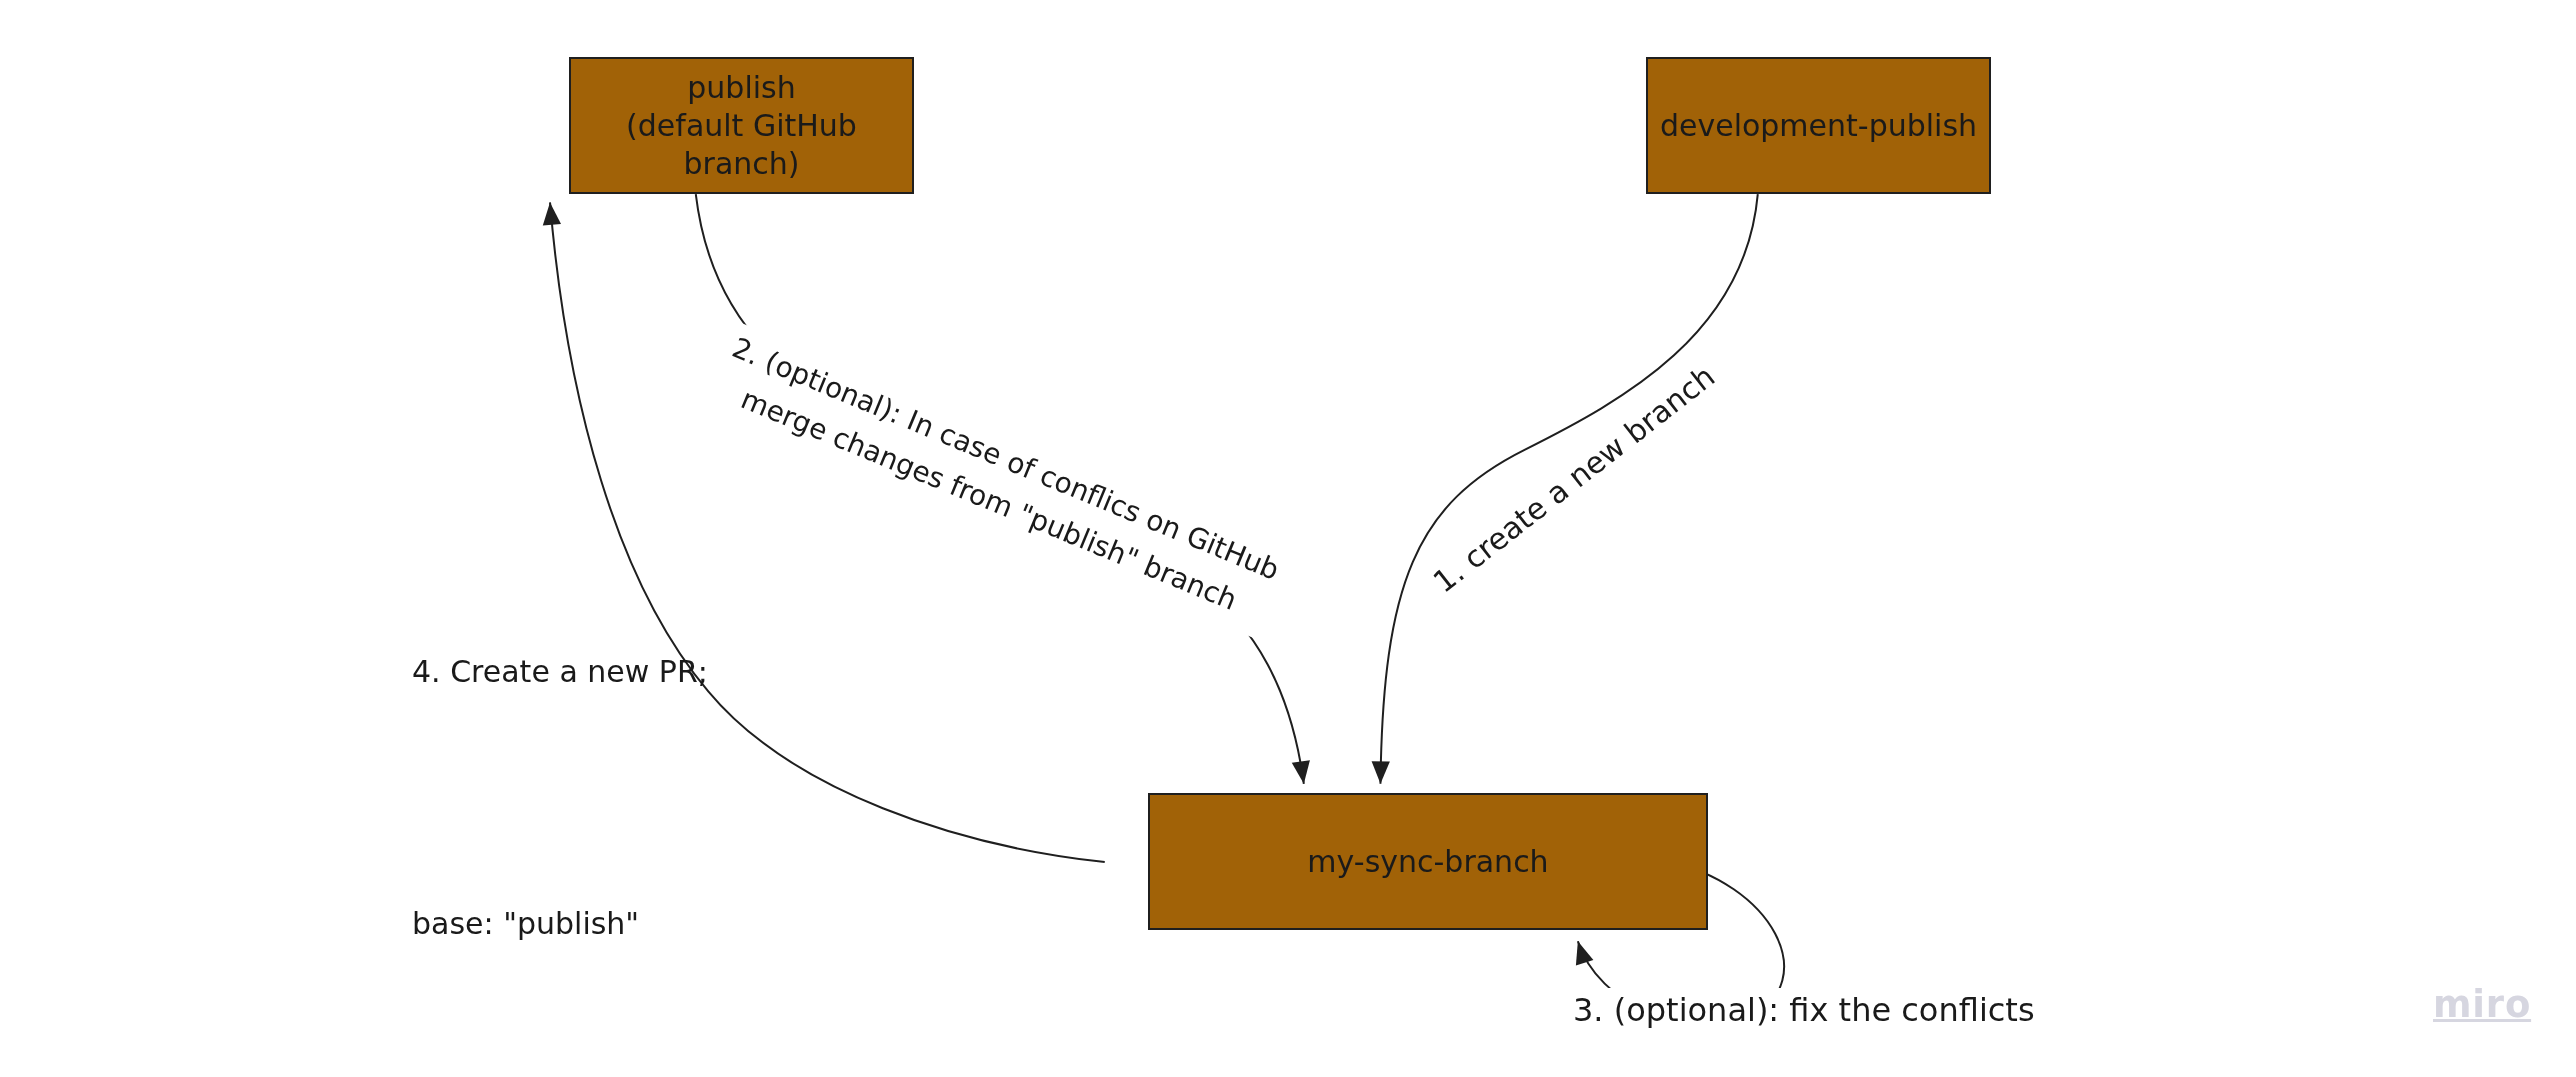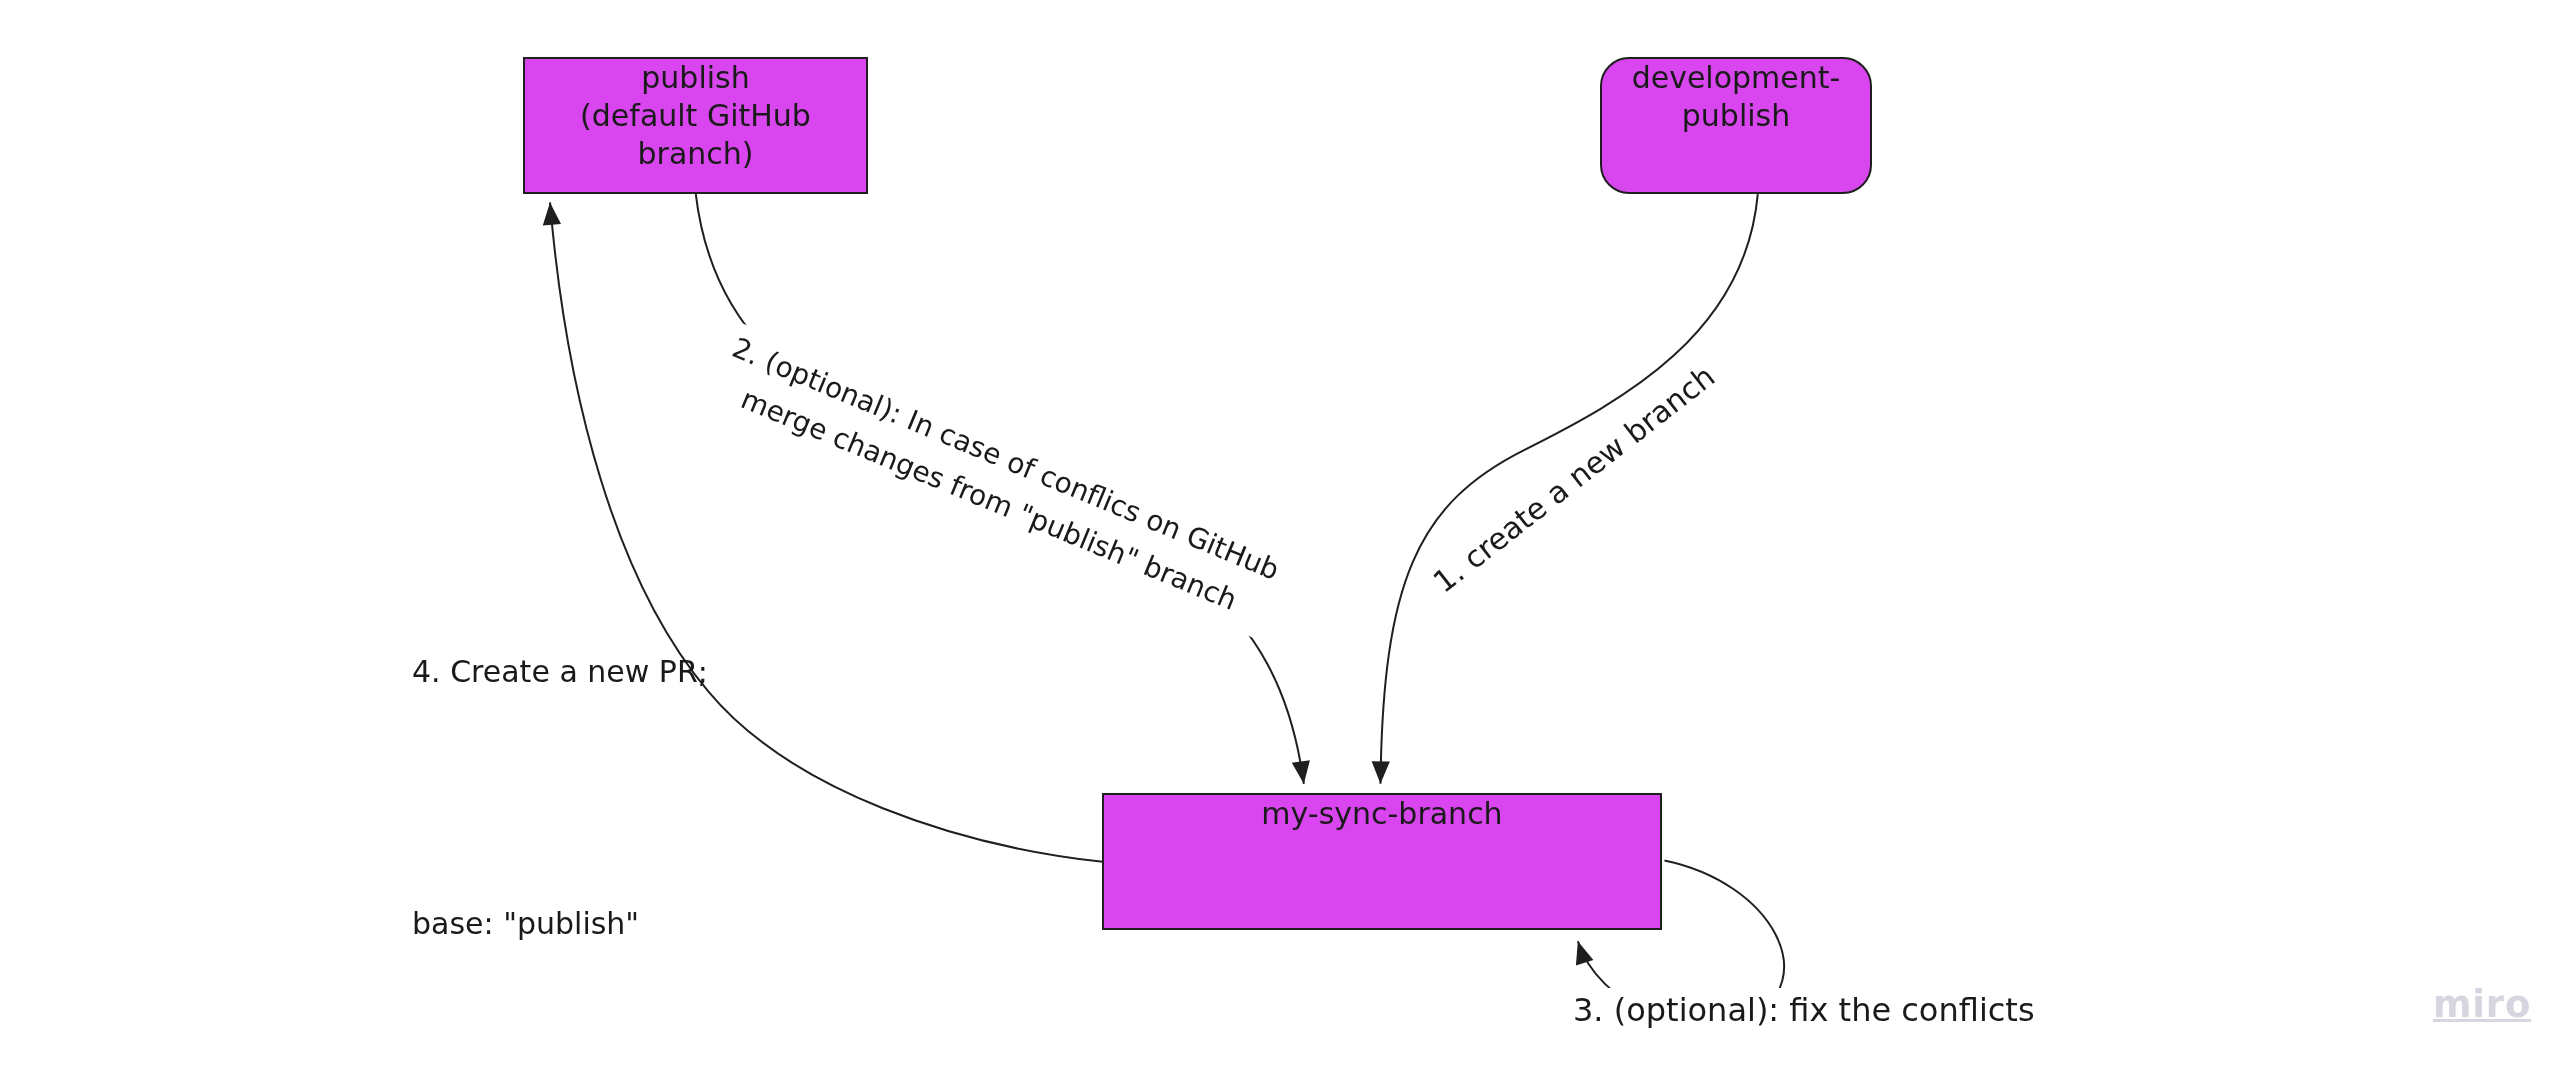--- a/index.html
+++ b/index.html
@@ -19,33 +19,34 @@
   #edges-svg {
     position: absolute;
     left: 0;
     top: 0;
     z-index: 1;
   }
   .shape-box {
     position: absolute;
     box-sizing: border-box;
     border: 2.5px solid #1f1f1f;
-    background: #d946ef;
+    background: #a16207;
     display: flex;
     flex-direction: column;
     align-items: center;
-    justify-content: flex-start;
+    justify-content: center;
     text-align: center;
     z-index: 2;
     font-size: 30px;
     line-height: 38px;
     color: #1a1a1a;
+    margin-left: 46px;
   }
   #box-publish      { left: 523px;  top: 57px;  width: 345px; height: 137px; }
-  #box-dev-publish  { left: 1600px; top: 57px;  width: 272px; height: 137px; border-radius: 29px; }
+  #box-dev-publish  { left: 1600px; top: 57px;  width: 345px; height: 137px; }
   #box-sync-branch  { left: 1102px; top: 793px; width: 560px; height: 137px; }
 
   .edge-label {
     position: absolute;
     z-index: 3;
     background: #ffffff;
     color: #1a1a1a;
     white-space: nowrap;
   }
   #label-edge-1 {

